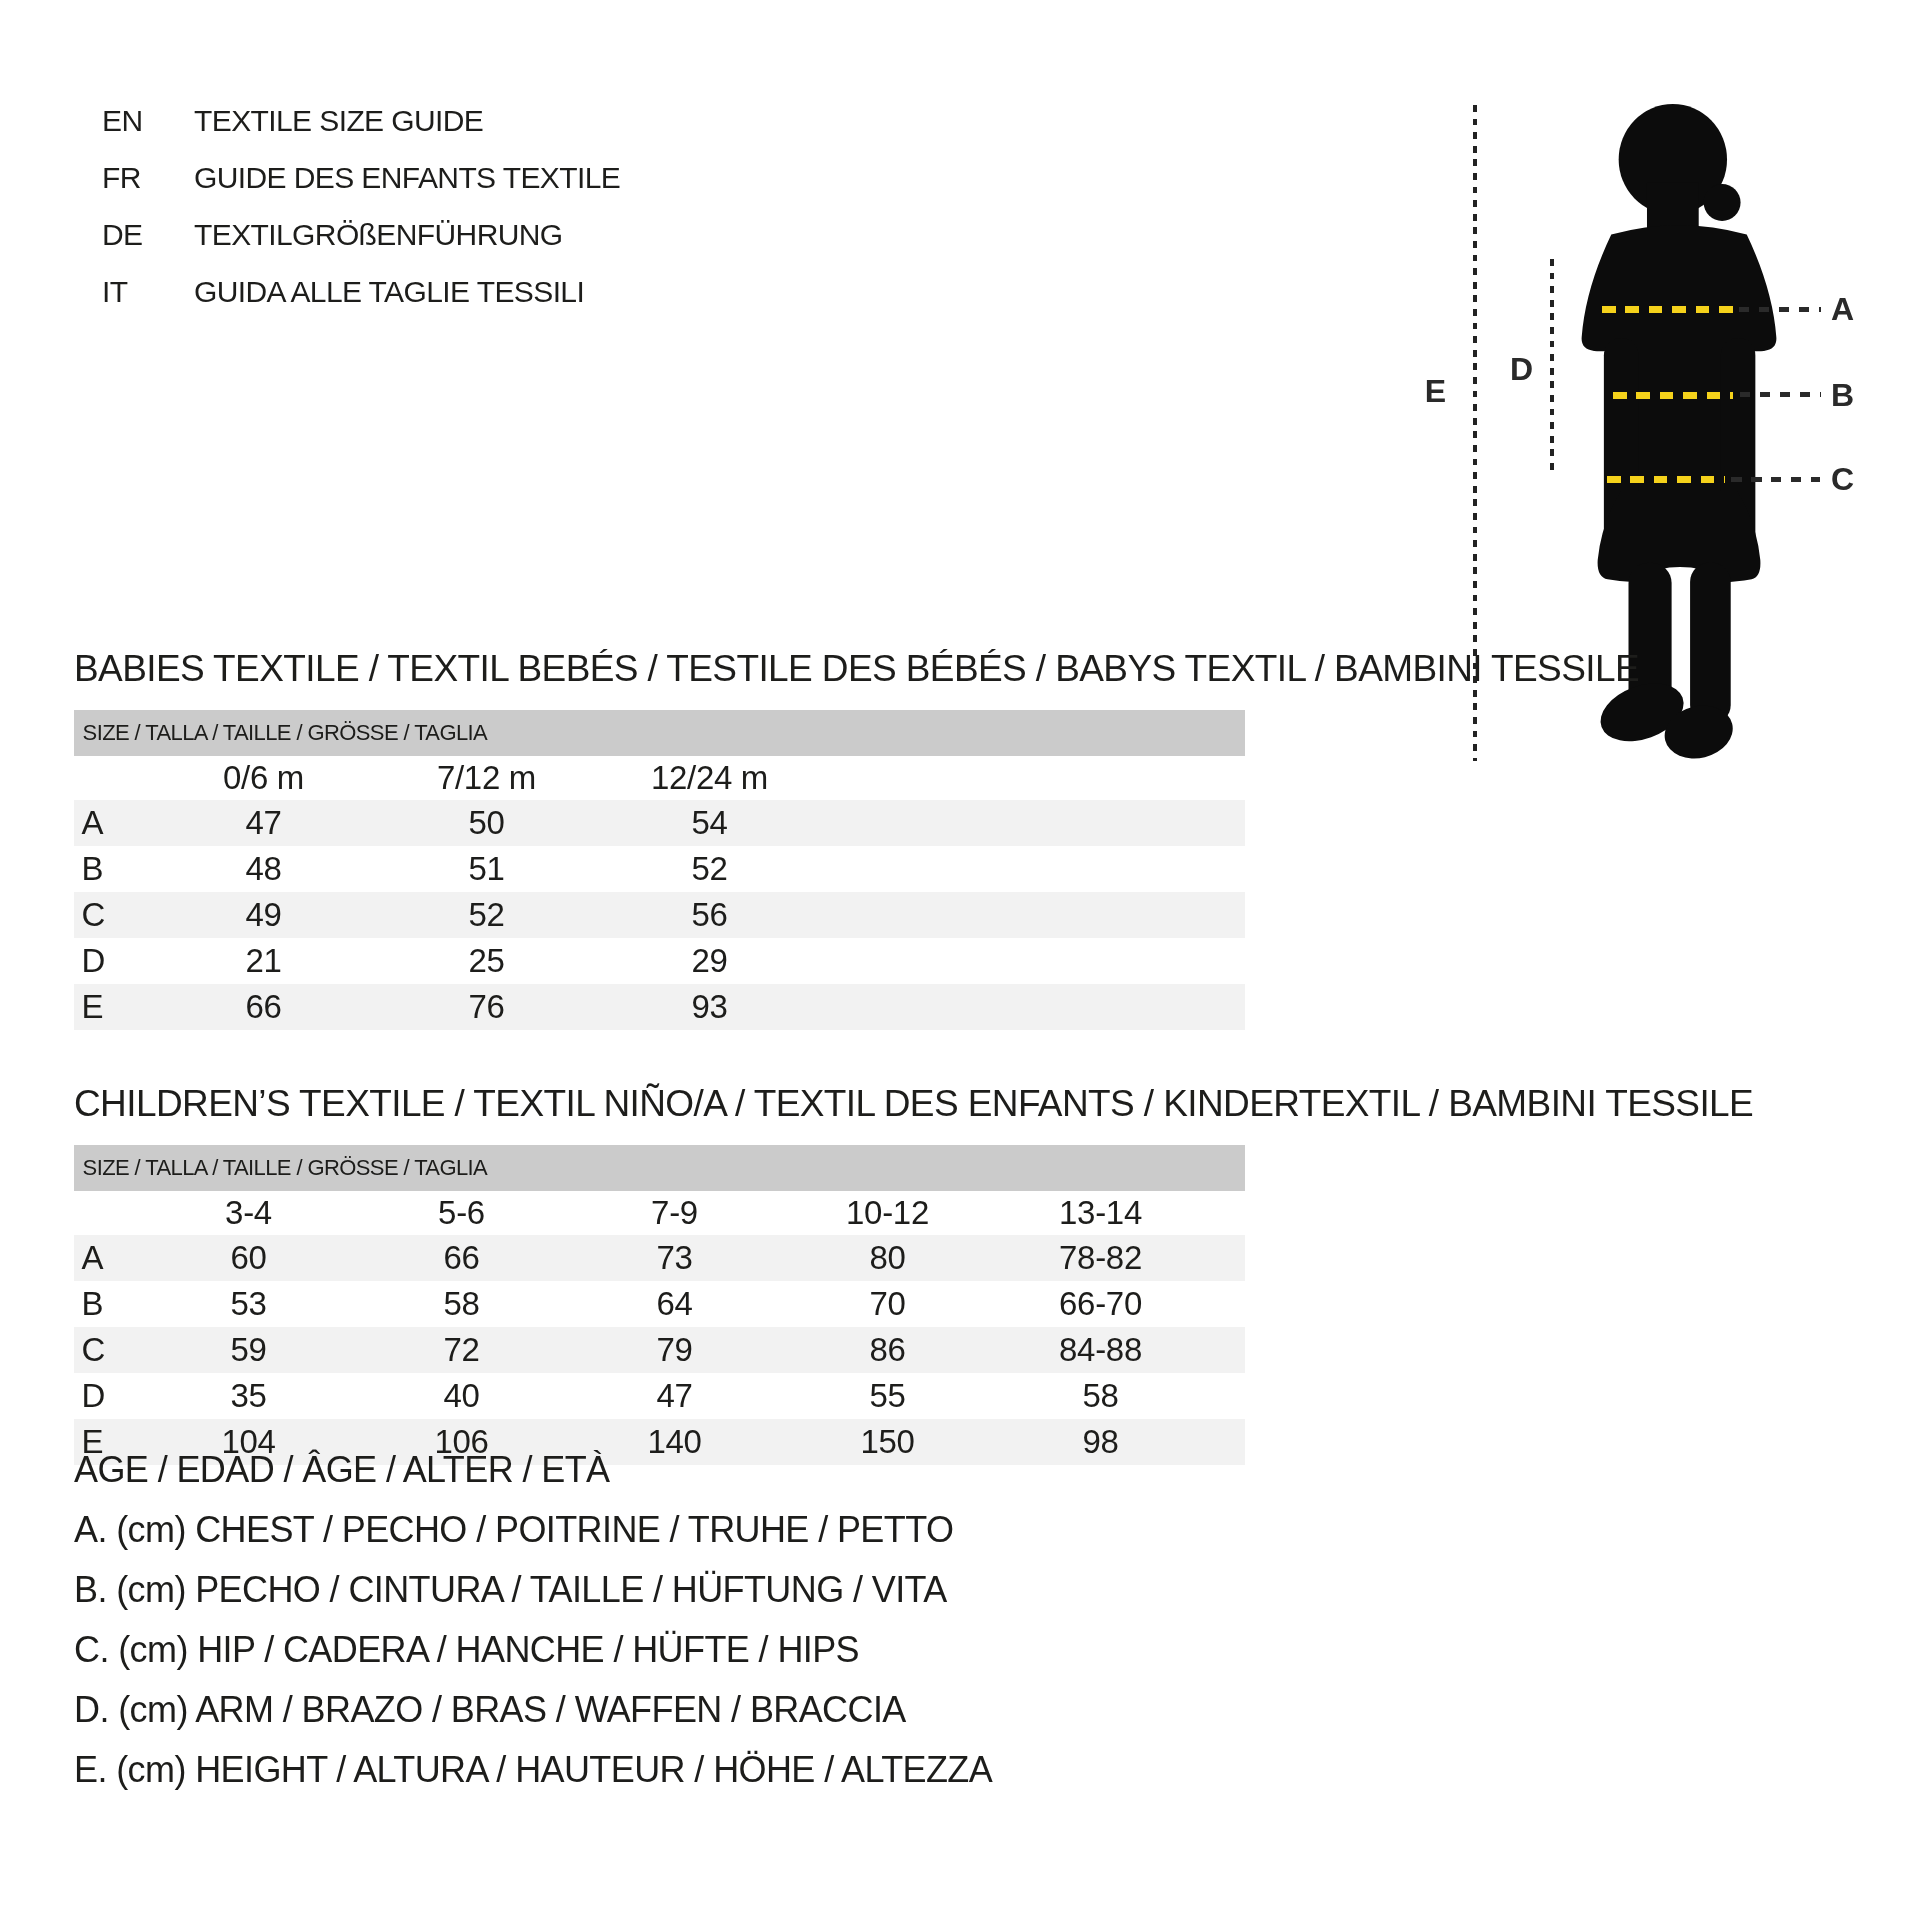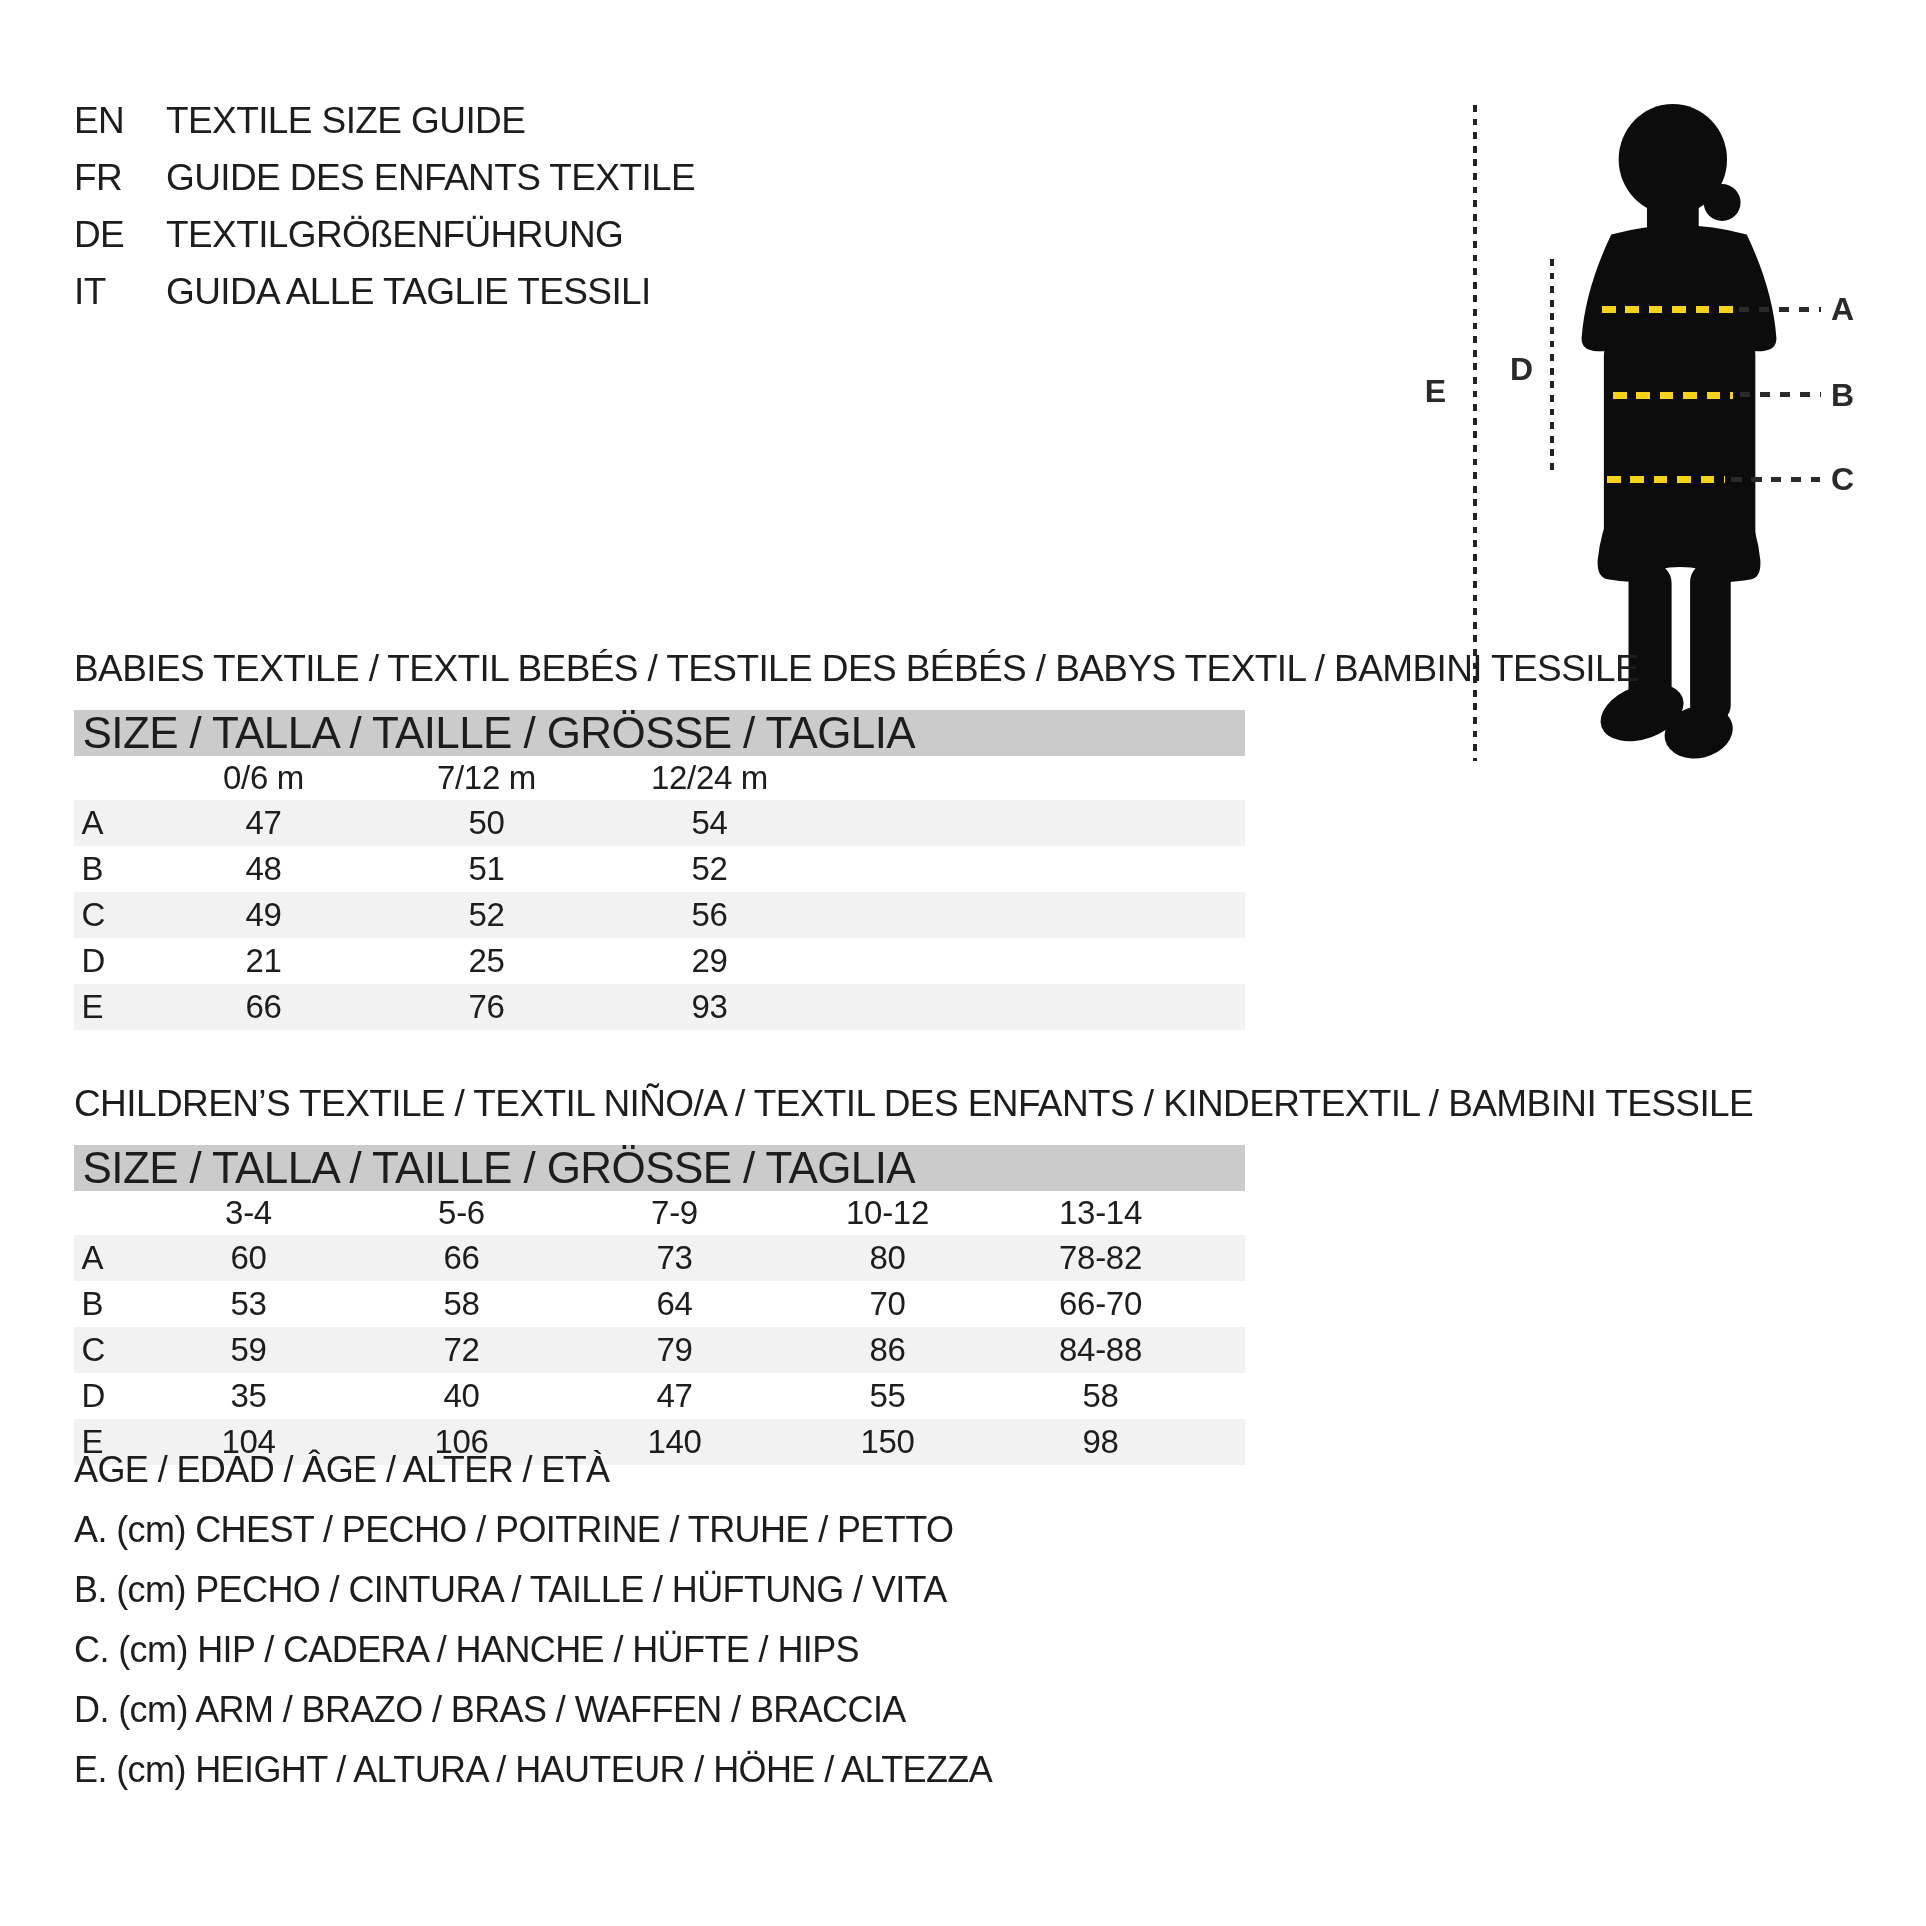--- a/index.html
+++ b/index.html
@@ -6,28 +6,28 @@
   body{
     width:1926px;height:1926px;background:#ffffff;
     font-family:"Liberation Sans", sans-serif;
     color:#1d1d1b;
     -webkit-font-smoothing:antialiased;
   }
   #canvas{position:relative;width:1926px;height:1926px;overflow:hidden;background:#fff;}
 
   
   .langs{position:absolute;left:74px;top:92px;}
-  .lang-row{display:flex;height:57px;line-height:57px;font-size:37px;letter-spacing:-0.6px;}
+  .lang-row{display:flex;height:57px;line-height:57px;font-size:30px;letter-spacing:-0.6px;margin-left:28px;}
   .lang-row .code{width:92px;flex:0 0 92px;}
   .lang-row .label{white-space:nowrap;}
 
   
   .tbl{position:absolute;left:74px;width:1171px;}
   .sec-title{margin:4px 0 22px 0;font-size:37px;font-weight:400;line-height:39px;letter-spacing:-0.6px;white-space:nowrap;}
-  .size-bar{height:46px;line-height:46px;background:#cbcbcb;font-size:44px;padding-left:8.6px;letter-spacing:-0.6px;}
+  .size-bar{height:46px;line-height:46px;background:#cbcbcb;font-size:22px;padding-left:8.6px;letter-spacing:-0.6px;}
   .t-row{display:grid;align-items:center;height:46px;font-size:33px;letter-spacing:-0.3px;}
   .t-head{height:44px;}
   .babies-grid{grid-template-columns:68px 203px 203px 203px;gap:20px;}
   .children-grid{grid-template-columns:68px 213px 213px 213px 213px 213px;}
   .t-row .cell{text-align:center;}
   .t-row .lbl{text-align:left;padding-left:7.4px;}
   .stripe{background:#f2f2f2;}
 
   
   .legend{position:absolute;left:74px;top:1440px;}

